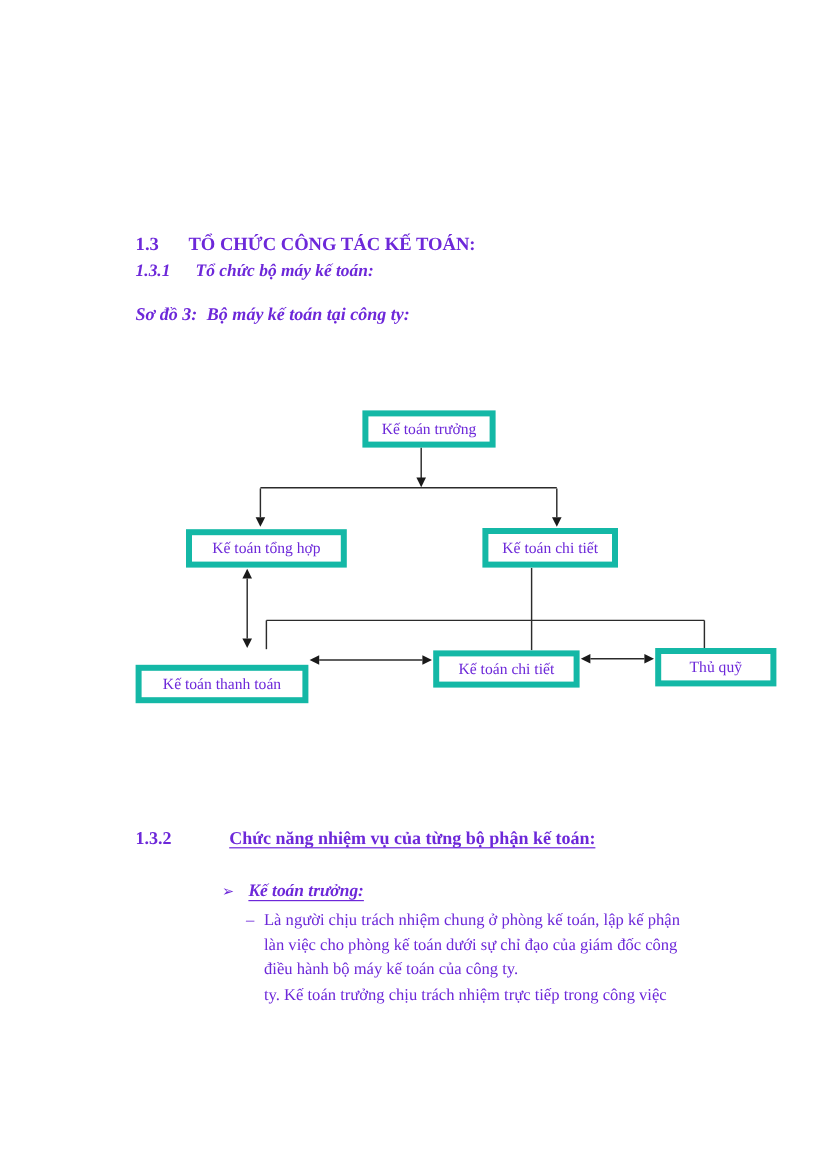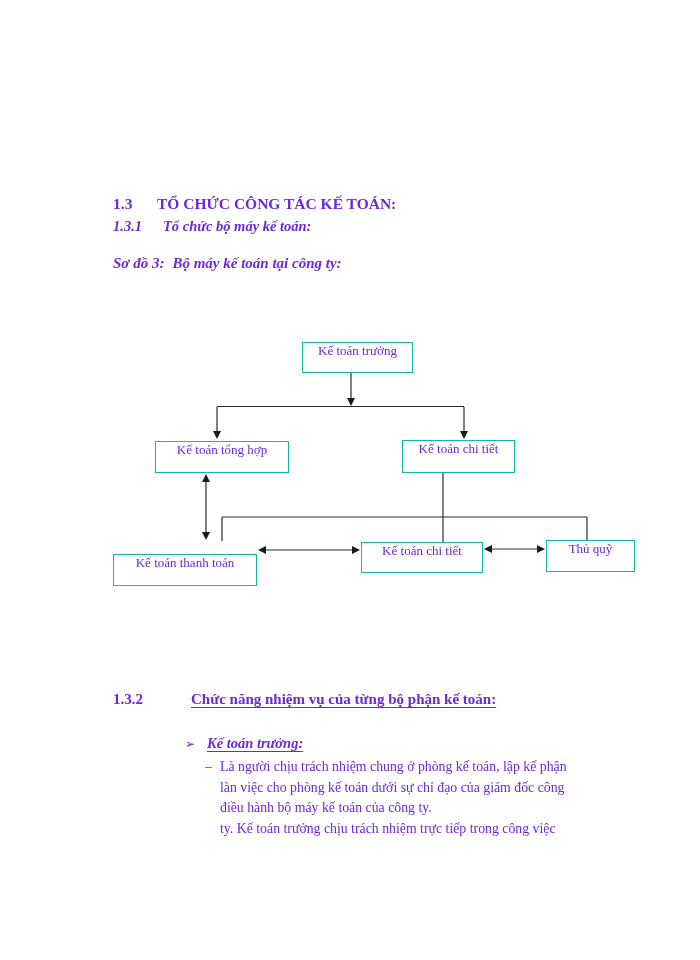--- a/index.html
+++ b/index.html
@@ -23,35 +23,36 @@
   .caption { top: 255px; left: 113px; font-size: 15px; font-weight: bold; font-style: italic; white-space: nowrap; }
   .caption .cap-text { margin-left: 8px; }
 
   .h132 { top: 691px; left: 113px; font-size: 15px; font-weight: bold; gap: 26px; }
   .h132 .num { width: 52px; }
   .h132 .underlined { text-decoration: underline; text-underline-offset: 3px; }
 
   
   .diagram-box {
     position: absolute;
-    border: 1px solid #14b8a6;
+    border: 5px solid #14b8a6;
     background: #ffffff;
     display: flex;
+    align-items: center;
     justify-content: center;
     font-size: 13px;
     white-space: nowrap;
     box-sizing: border-box;
     z-index: 2;
   }
   .box-top       { left: 302px; top: 342px; width: 111px; height: 31px; }
   .box-mid-left  { left: 155px; top: 441px; width: 134px; height: 32px; }
   .box-mid-right { left: 402px; top: 440px; width: 113px; height: 33px; }
   .box-bot-left  { left: 113px; top: 554px; width: 144px; height: 32px; }
   .box-bot-mid   { left: 361px; top: 542px; width: 122px; height: 31px; }
-  .box-bot-right { left: 546px; top: 540px; width:  89px; height: 32px; }
+  .box-bot-right { left: 546px; top: 540px; width:  101px; height: 32px; }
 
   .connector-layer { position: absolute; left: 0; top: 330px; width: 700px; height: 250px; z-index: 1; }
   .connector-layer line     { stroke: #2b2b2b; stroke-width: 1.2; }
   .connector-layer polygon  { fill: #1a1a1a; }
 
   
   .bullet-line { top: 735px; left: 185px; display: flex; align-items: baseline; white-space: nowrap; }
   .bullet-marker { font-family: "DejaVu Sans", sans-serif; font-size: 12px; font-weight: bold; width: 22px; }
   .bullet-label { font-size: 14.5px; font-weight: bold; font-style: italic; text-decoration: underline; text-underline-offset: 3px; }
 

